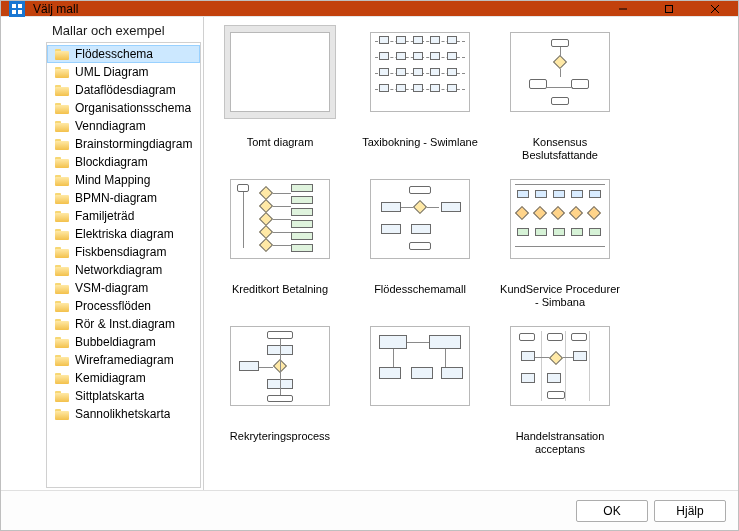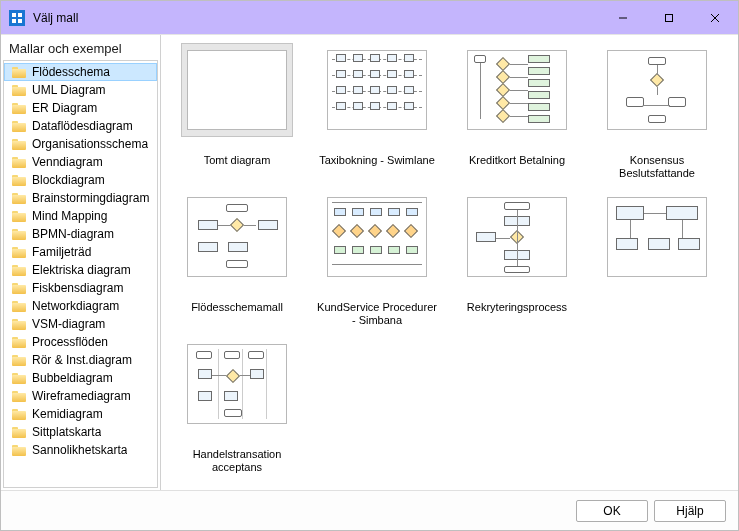--- a/index.html
+++ b/index.html
@@ -13,26 +13,26 @@
   }
   .window {
     width: 739px;
     height: 531px;
     display: flex;
     flex-direction: column;
     border: 1px solid #bfbfbf;
     background: #ffffff;
   }
   .titlebar {
-    height: 34px;
+    height: 16px;
     display: flex;
     align-items: center;
     padding: 0 0 0 8px;
     border-bottom: 1px solid #e5e5e5;
-    background: #c4b5fd;
+    background: #c2410c;
   }
   .title-icon {
     width: 16px;
     height: 16px;
     background: #1976d2;
     display: flex;
     align-items: center;
     justify-content: center;
     margin-right: 8px;
   }
@@ -48,20 +48,21 @@
     font-size: 10px;
     background: transparent;
     border: none;
     cursor: default;
   }
 
   .content-area {
     flex: 1;
     display: flex;
     min-height: 0;
+    padding-left: 43px;
   }
   .sidebar {
     width: 160px;
     border-right: 1px solid #d0d0d0;
     display: flex;
     flex-direction: column;
     min-height: 0;
   }
   .sidebar-header {
     padding: 6px 8px 4px 8px;
@@ -239,41 +240,37 @@
           <div class="tree-item selected">
             <span class="folder-icon"></span>
             <span class="tree-label">Flödesschema</span>
           </div>
           <div class="tree-item">
             <span class="folder-icon"></span>
             <span class="tree-label">UML Diagram</span>
           </div>
           <div class="tree-item">
             <span class="folder-icon"></span>
-            <span class="tree-label">ER Diagram</span>
-          </div>
-          <div class="tree-item">
-            <span class="folder-icon"></span>
             <span class="tree-label">Dataflödesdiagram</span>
           </div>
           <div class="tree-item">
             <span class="folder-icon"></span>
             <span class="tree-label">Organisationsschema</span>
           </div>
           <div class="tree-item">
             <span class="folder-icon"></span>
             <span class="tree-label">Venndiagram</span>
           </div>
           <div class="tree-item">
             <span class="folder-icon"></span>
+            <span class="tree-label">Brainstormingdiagram</span>
+          </div>
+          <div class="tree-item">
+            <span class="folder-icon"></span>
             <span class="tree-label">Blockdiagram</span>
-          </div>
-          <div class="tree-item">
-            <span class="folder-icon"></span>
-            <span class="tree-label">Brainstormingdiagram</span>
           </div>
           <div class="tree-item">
             <span class="folder-icon"></span>
             <span class="tree-label">Mind Mapping</span>
           </div>
           <div class="tree-item">
             <span class="folder-icon"></span>
             <span class="tree-label">BPMN-diagram</span>
           </div>
           <div class="tree-item">
@@ -361,20 +358,35 @@
               <div class="box" style="top: 51px; left: 42px; width: 10px; height: 8px;"></div>
               <div class="box" style="top: 51px; left: 59px; width: 10px; height: 8px;"></div>
               <div class="box" style="top: 51px; left: 76px; width: 10px; height: 8px;"></div>
             </div>
           </div>
           <div class="tile-label">Taxibokning - Swimlane</div>
         </div>
         <div class="template-tile">
           <div class="thumb-wrap">
             <div class="thumb">
+              <div class="rbox" style="top: 6px; left: 40px; width: 18px; height: 8px;"></div>
+              <div class="diamond" style="top: 24px; left: 44px;"></div>
+              <div class="rbox" style="top: 46px; left: 18px; width: 18px; height: 10px;"></div>
+              <div class="rbox" style="top: 46px; left: 60px; width: 18px; height: 10px;"></div>
+              <div class="rbox" style="top: 64px; left: 40px; width: 18px; height: 8px;"></div>
+              <div class="vline" style="top: 14px; left: 49px; height: 10px;"></div>
+              <div class="vline" style="top: 36px; left: 49px; height: 8px;"></div>
+              <div class="hline" style="top: 54px; left: 36px; width: 26px;"></div>
+            </div>
+          </div>
+          <div class="tile-label">Konsensus Beslutsfattande</div>
+        </div>
+        <div class="template-tile">
+          <div class="thumb-wrap">
+            <div class="thumb">
               <div class="box" style="top: 4px; left: 60px; width: 22px; height: 8px; background: rgb(223, 243, 221);"></div>
               <div class="box" style="top: 16px; left: 60px; width: 22px; height: 8px; background: rgb(223, 243, 221);"></div>
               <div class="box" style="top: 28px; left: 60px; width: 22px; height: 8px; background: rgb(223, 243, 221);"></div>
               <div class="box" style="top: 40px; left: 60px; width: 22px; height: 8px; background: rgb(223, 243, 221);"></div>
               <div class="box" style="top: 52px; left: 60px; width: 22px; height: 8px; background: rgb(223, 243, 221);"></div>
               <div class="box" style="top: 64px; left: 60px; width: 22px; height: 8px; background: rgb(223, 243, 221);"></div>
               <div class="diamond" style="top: 8px; left: 30px;"></div>
               <div class="hline" style="top: 13px; left: 42px; width: 18px;"></div>
               <div class="diamond" style="top: 21px; left: 30px;"></div>
               <div class="hline" style="top: 26px; left: 42px; width: 18px;"></div>
@@ -386,35 +398,20 @@
               <div class="hline" style="top: 65px; left: 42px; width: 18px;"></div>
               <div class="rbox" style="top: 4px; left: 6px; width: 12px; height: 8px;"></div>
               <div class="vline" style="top: 12px; left: 12px; height: 56px;"></div>
             </div>
           </div>
           <div class="tile-label">Kreditkort Betalning</div>
         </div>
         <div class="template-tile">
           <div class="thumb-wrap">
             <div class="thumb">
-              <div class="rbox" style="top: 6px; left: 40px; width: 18px; height: 8px;"></div>
-              <div class="diamond" style="top: 24px; left: 44px;"></div>
-              <div class="rbox" style="top: 46px; left: 18px; width: 18px; height: 10px;"></div>
-              <div class="rbox" style="top: 46px; left: 60px; width: 18px; height: 10px;"></div>
-              <div class="rbox" style="top: 64px; left: 40px; width: 18px; height: 8px;"></div>
-              <div class="vline" style="top: 14px; left: 49px; height: 10px;"></div>
-              <div class="vline" style="top: 36px; left: 49px; height: 8px;"></div>
-              <div class="hline" style="top: 54px; left: 36px; width: 26px;"></div>
-            </div>
-          </div>
-          <div class="tile-label">Konsensus Beslutsfattande</div>
-        </div>
-        <div class="template-tile">
-          <div class="thumb-wrap">
-            <div class="thumb">
               <div class="rbox" style="top: 6px; left: 38px; width: 22px; height: 8px;"></div>
               <div class="box" style="top: 22px; left: 10px; width: 20px; height: 10px;"></div>
               <div class="diamond" style="top: 22px; left: 44px;"></div>
               <div class="box" style="top: 22px; left: 70px; width: 20px; height: 10px;"></div>
               <div class="box" style="top: 44px; left: 10px; width: 20px; height: 10px;"></div>
               <div class="box" style="top: 44px; left: 40px; width: 20px; height: 10px;"></div>
               <div class="rbox" style="top: 62px; left: 38px; width: 22px; height: 8px;"></div>
               <div class="hline" style="top: 27px; left: 30px; width: 12px;"></div>
               <div class="hline" style="top: 27px; left: 56px; width: 12px;"></div>
             </div>

